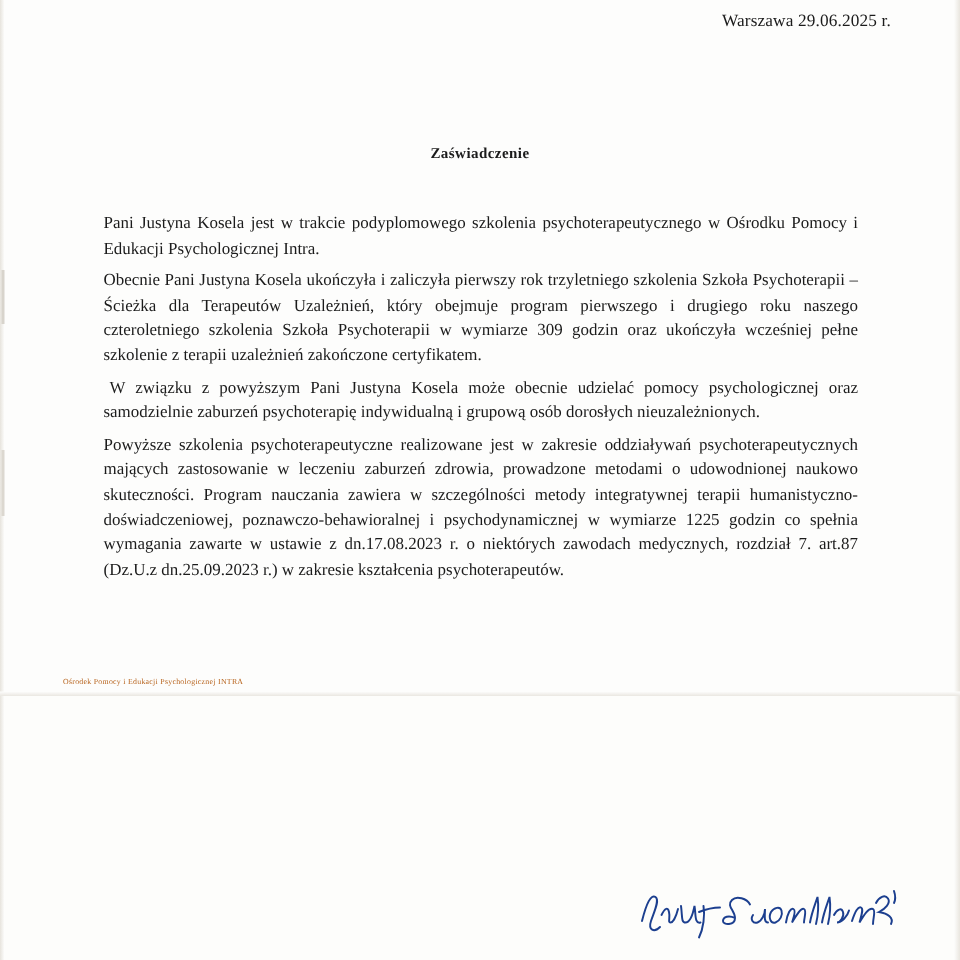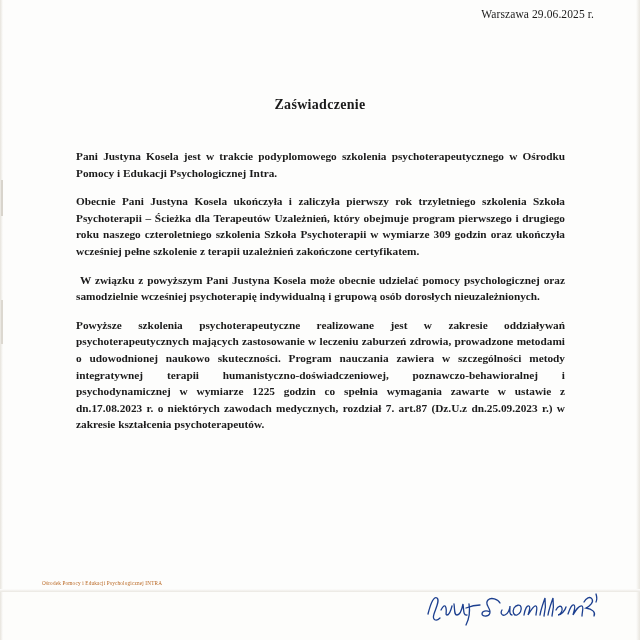--- a/index.html
+++ b/index.html
@@ -10,21 +10,21 @@
     width: 640px;
     height: 640px;
     background: #fdfdfb;
     font-family: "Liberation Serif", serif;
     color: #1b1b1b;
     overflow: hidden;
   }
   .page {
     position: relative;
     width: 640px;
-    height: 592px;
+    height: 464px;
     box-sizing: border-box;
     background: #fdfdfc;
   }
   
   .edge-left {
     position: absolute;
     left: 0;
     top: 0;
     width: 3px;
     height: 640px;
@@ -70,37 +70,36 @@
     font-size: 11.5px;
     letter-spacing: 0.1px;
   }
 
   .doc-title {
     position: absolute;
     top: 97px;
     left: 0;
     width: 640px;
     text-align: center;
-    font-size: 14px;
+    font-size: 10px;
     font-weight: bold;
     letter-spacing: 0.3px;
   }
 
   .body-text {
     position: absolute;
     top: 136px;
     left: 64px;
     width: 513px;
     font-size: 11.3px;
     line-height: 16.6px;
     text-align: justify;
   }
   .body-text p {
-    margin: 12px;
-    font-weight: bold;
+    margin: 5px;
   }
   .body-text p.indent-sp {
     text-indent: 4px;
   }
 
   .signature {
     position: absolute;
     left: 424px;
     top: 588px;
     width: 180px;
@@ -130,21 +129,21 @@
   <div class="nick-left"></div>
   <div class="nick-left2"></div>
 
   <div class="place-date">Warszawa 29.06.2025 r.</div>
 
   <div class="doc-title">Zaświadczenie</div>
 
   <div class="body-text">
     <p>Pani Justyna Kosela jest w trakcie podyplomowego szkolenia psychoterapeutycznego w Ośrodku Pomocy i Edukacji Psychologicznej Intra.</p>
     <p>Obecnie Pani Justyna Kosela ukończyła i zaliczyła pierwszy rok trzyletniego szkolenia Szkoła Psychoterapii – Ścieżka dla Terapeutów Uzależnień, który obejmuje program pierwszego i drugiego roku naszego czteroletniego szkolenia Szkoła Psychoterapii w wymiarze 309 godzin oraz ukończyła wcześniej pełne szkolenie z terapii uzależnień zakończone certyfikatem.</p>
-    <p class="indent-sp"> W związku z powyższym Pani Justyna Kosela może obecnie udzielać pomocy psychologicznej oraz samodzielnie wcześniej psychoterapię indywidualną i grupową osób dorosłych nieuzależnionych.</p>
+    <p class="indent-sp"> W związku z powyższym Pani Justyna Kosela może obecnie udzielać pomocy psychologicznej oraz samodzielnie zaburzeń psychoterapię indywidualną i grupową osób dorosłych nieuzależnionych.</p>
     <p>Powyższe szkolenia psychoterapeutyczne realizowane jest w zakresie oddziaływań psychoterapeutycznych mających zastosowanie w leczeniu zaburzeń zdrowia, prowadzone metodami o udowodnionej naukowo skuteczności. Program nauczania zawiera w szczególności metody integratywnej terapii humanistyczno-doświadczeniowej, poznawczo-behawioralnej i psychodynamicznej w wymiarze 1225 godzin co spełnia wymagania zawarte w ustawie z dn.17.08.2023 r. o niektórych zawodach medycznych, rozdział 7. art.87 (Dz.U.z dn.25.09.2023 r.) w zakresie kształcenia psychoterapeutów.</p>
   </div>
 
   <div class="signature">
     <svg width="180" height="40" viewBox="0 0 180 40" aria-hidden="true">
       <g fill="none" stroke="#1c3f8f" stroke-width="1.3" stroke-linecap="round">
         <path d="M4 26 C7 14, 10 8, 13 10 C16 12, 12 20, 10 26 C8 32, 12 34, 16 30"></path>
         <path d="M17 22 C19 18, 21 16, 22 20 C23 24, 21 27, 23 27 C25 27, 27 22, 28 18"></path>
         <path d="M30 16 C31 23, 30 27, 33 27 C36 27, 38 21, 39 16 C40 22, 39 28, 43 27"></path>
         <path d="M45 16 C46 22, 45 31, 42 37"></path>

